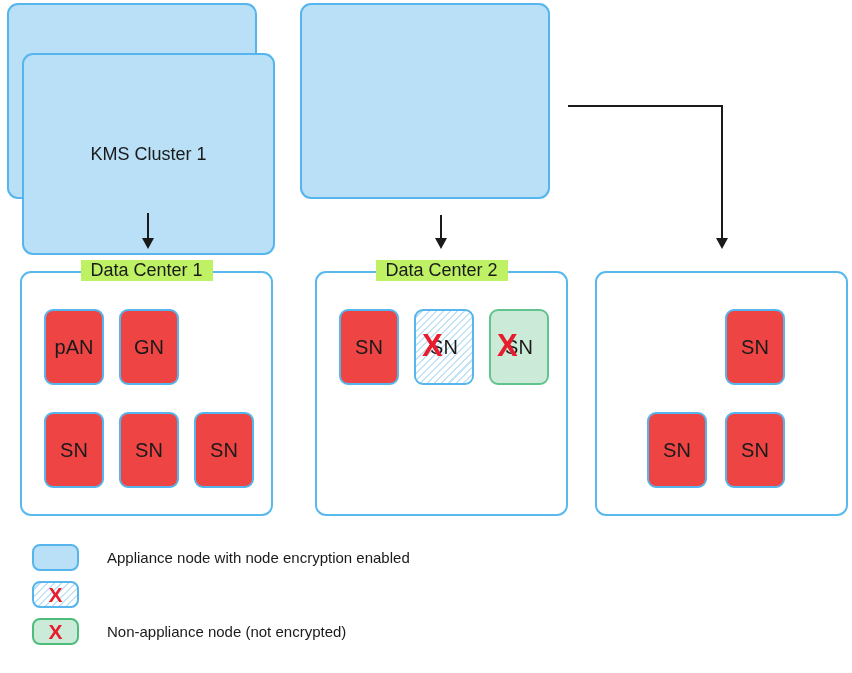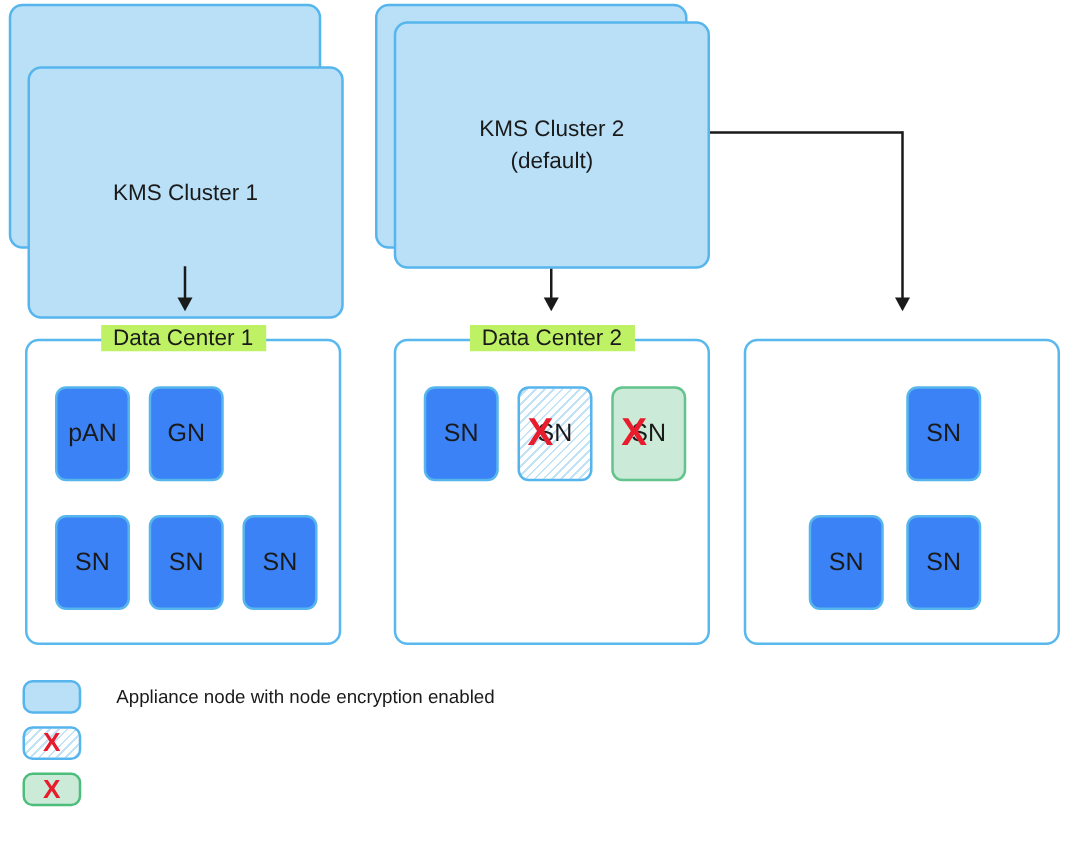--- a/index.html
+++ b/index.html
@@ -51,21 +51,21 @@
     white-space: nowrap;
   }
   
   .node {
     position: absolute;
     width: 60px;
     height: 76px;
     border: 2px solid #55b5ec;
     border-radius: 9px;
     box-sizing: border-box;
-    background: #3b82f6;
+    background: #ef4444;
     display: flex;
     align-items: center;
     justify-content: center;
     font-size: 20px;
   }
   .node.hatched {
     background: repeating-linear-gradient(135deg, #ffffff 0px, #ffffff 3.5px, #c2e2f6 3.5px, #c2e2f6 5px);
   }
   .node.green {
     background: #cbead7;
@@ -85,21 +85,21 @@
   .line { position: absolute; background: #1a1a1a; }
   .arrowhead {
     position: absolute;
     width: 0; height: 0;
     border-left: 6px solid transparent;
     border-right: 6px solid transparent;
     border-top: 11px solid #1a1a1a;
   }
   
   .legend { position: absolute; left: 18px; top: 544px; }
-  .legend-item { display: flex; align-items: center; margin-bottom: 10px; height: 27px; }
+  .legend-item { display: flex; align-items: center; margin-bottom: 10px; height: 27px; margin-left: 14px; }
   .legend-swatch {
     width: 47px; height: 27px;
     border: 2px solid #55b5ec;
     border-radius: 8px;
     box-sizing: border-box;
     background: #b9e0f7;
     display: flex; align-items: center; justify-content: center;
     flex: 0 0 auto;
   }
   .legend-swatch.hatched {
@@ -114,24 +114,20 @@
 
 <div class="canvas">
 
   <div class="clusterbox" style="left:7px; top:3px; width:250px; height:196px;"></div>
   <div class="clusterbox cluster-front" style="left:22px; top:17px; width:253px; height:202px;margin-top:36px;">
     <span>KMS Cluster 1</span>
     <span></span>
   </div>
 
   <div class="clusterbox" style="left:300px; top:3px; width:250px; height:196px;"></div>
-  <div class="clusterbox cluster-front" style="left:315px; top:17px; width:253px; height:198px;">
-    <span>KMS Cluster 2</span>
-    <span>(default)</span>
-  </div>
 
   <div class="line" style="left:147px; top:213px; width:2px; height:26px;"></div>
   <div class="arrowhead" style="left:142px; top:238px;"></div>
 
   <div class="line" style="left:440px; top:215px; width:2px; height:24px;"></div>
   <div class="arrowhead" style="left:435px; top:238px;"></div>
 
   <div class="line" style="left:568px; top:105px; width:154px; height:2px;"></div>
   <div class="line" style="left:721px; top:105px; width:2px; height:134px;"></div>
   <div class="arrowhead" style="left:716px; top:238px;"></div>
@@ -189,16 +185,17 @@
     </div>
     <div class="legend-item">
       <div class="legend-swatch hatched">
         <span class="lx">X</span>
       </div>
     </div>
     <div class="legend-item">
       <div class="legend-swatch green">
         <span class="lx">X</span>
       </div>
+      <span class="legend-text">Non-appliance node (not encrypted)</span>
     </div>
   </div>
 
 </div>
 
 </body></html>

